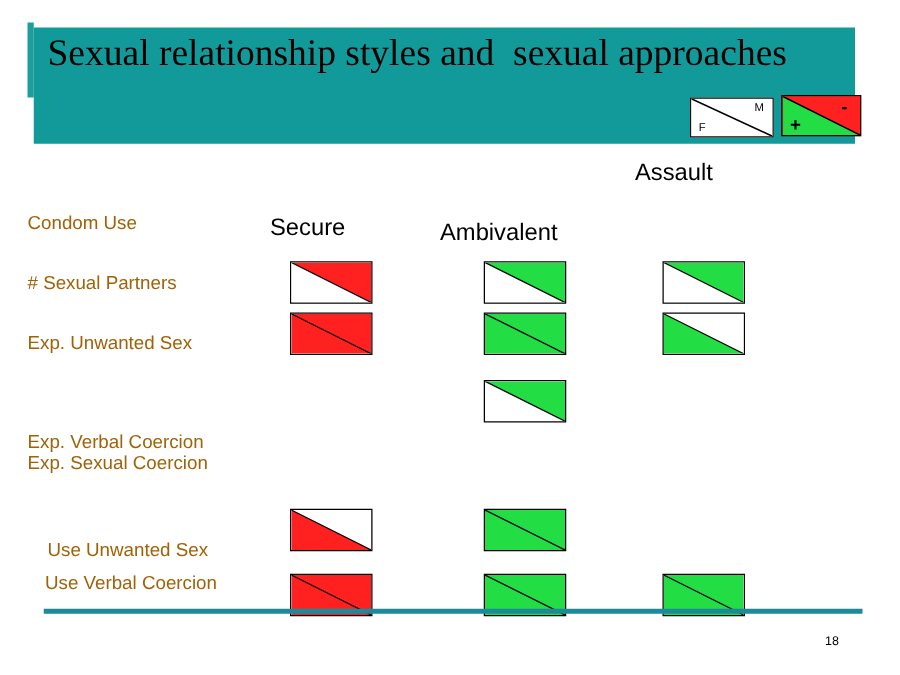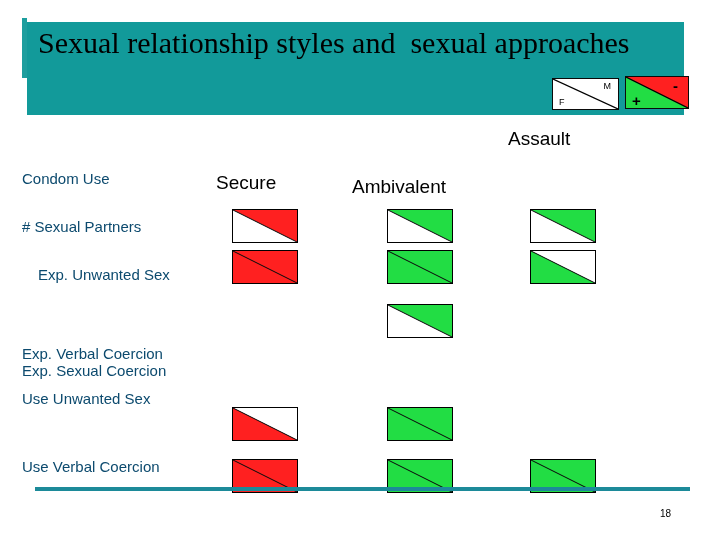--- a/index.html
+++ b/index.html
@@ -117,21 +117,21 @@
   #col-secure    { left: 216px; margin-top: 44px; }
   #col-ambivalent{ left: 352px; margin-top: 48px; }
   #col-avoidant  { left: 508px; }
 
   
   .row-label {
     position: absolute;
     left: 22px;
     font-family: "Liberation Sans", sans-serif;
     font-size: 15px;
-    color: #0c4a6e;
+    color: #a16207;
     white-space: nowrap;
   }
 
   
   .cell {
     position: absolute;
     box-sizing: border-box;
     border: 1px solid #000000;
     width: 66px;
     height: 34px;
@@ -189,25 +189,25 @@
   <span class="legend-label" id="legend-minus-label">-</span>
 </div>
 
 <div class="col-header" id="col-secure">Secure</div>
 <div class="col-header" id="col-ambivalent">Ambivalent</div>
 <div class="col-header" id="col-avoidant">Assault</div>
 
 <div id="row-labels">
     <div class="row-label" style="top: 170px;">Condom Use</div>
     <div class="row-label" style="top: 218px;"># Sexual Partners</div>
-    <div class="row-label" style="top: 266px; margin-left: 16px;">Exp. Unwanted Sex</div>
+    <div class="row-label" style="top: 266px;">Exp. Unwanted Sex</div>
     <div class="row-label" style="top: 314px; margin-top: 31px;">Exp. Verbal Coercion</div>
     <div class="row-label" style="top: 362px;">Exp. Sexual Coercion</div>
-    <div class="row-label" style="top: 390px;">Use Unwanted Sex</div>
-    <div class="row-label" style="top: 458px;">Use Verbal Coercion</div>
+    <div class="row-label" style="top: 432px; margin-left: 16px;">Use Unwanted Sex</div>
+    <div class="row-label" style="top: 458px; margin-left: 14px;">Use Verbal Coercion</div>
   </div>
 
 <div id="matrix-cells">
     <div class="cell" style="left: 232px; top: 209px;">
       <svg width="64" height="32" viewBox="0 0 64 32" preserveAspectRatio="none">
         <polygon points="0,0 64,0 64,32" fill="#ff2020"></polygon>
         <polygon points="0,0 64,32 0,32" fill="#ffffff"></polygon>
         <line x1="0" y1="0" x2="64" y2="32" stroke="#000000" stroke-width="1"></line>
       </svg>
     </div>

